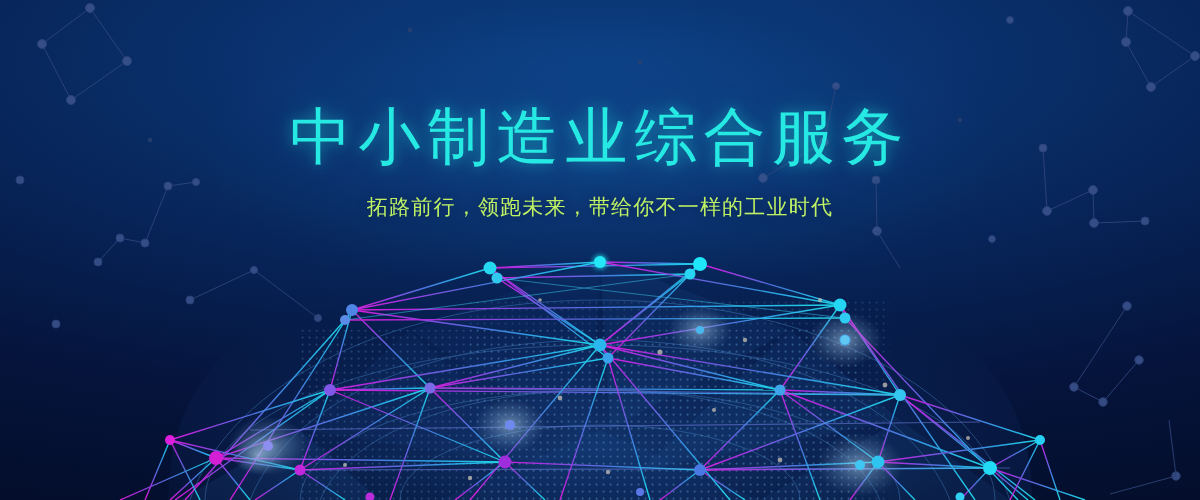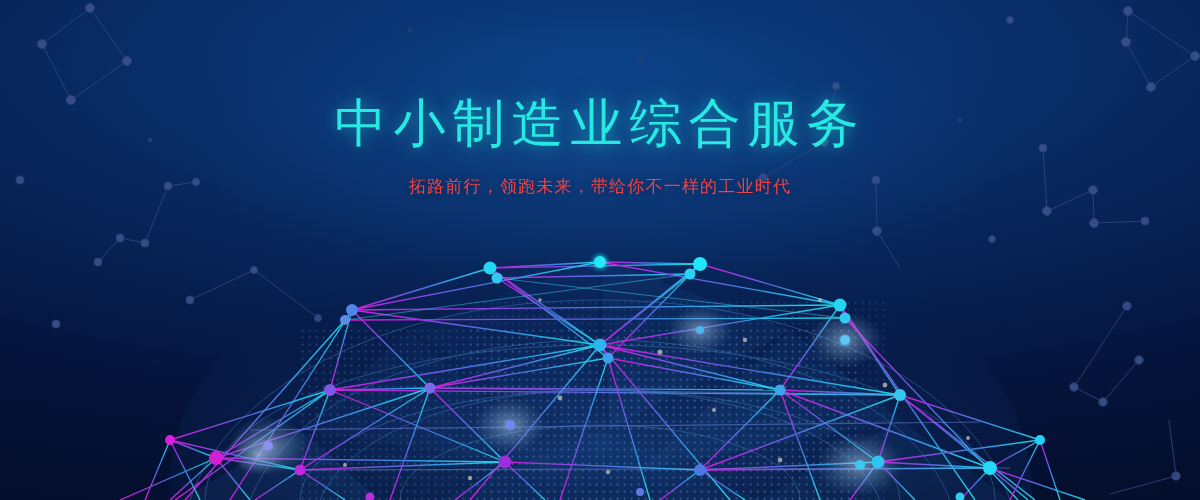--- a/index.html
+++ b/index.html
@@ -19,35 +19,35 @@
     background:radial-gradient(48% 42% at 50% 30%, rgba(32,120,210,.20) 0%, rgba(32,120,210,0) 70%);
   }
   svg.layer{display:block;}
 
   #text-block{
     position:absolute;left:0;right:0;top:96px;
     text-align:center;
     z-index:40;
   }
   #main-title{
-    margin:0;
-    font-size:52px;
+    margin:8px;
+    font-size:62px;
     line-height:1.05;
     letter-spacing:7px;
     font-weight:400;
     color:#25e9e2;
     text-shadow:0 0 14px rgba(37,233,226,.45),0 0 34px rgba(37,233,226,.22);
     white-space:nowrap;
   }
   #sub-title{
     margin:24px 0 0 0;
-    font-size:17px;
+    font-size:21px;
     letter-spacing:1.2px;
     font-weight:400;
-    color:#ef4444;
+    color:#bef264;
     text-shadow:0 0 10px rgba(10,30,80,.9);
     white-space:nowrap;
   }
 </style>
 </head>
 <body>
 
 <div id="banner">
 
   <div class="layer" id="bg-base"></div>

